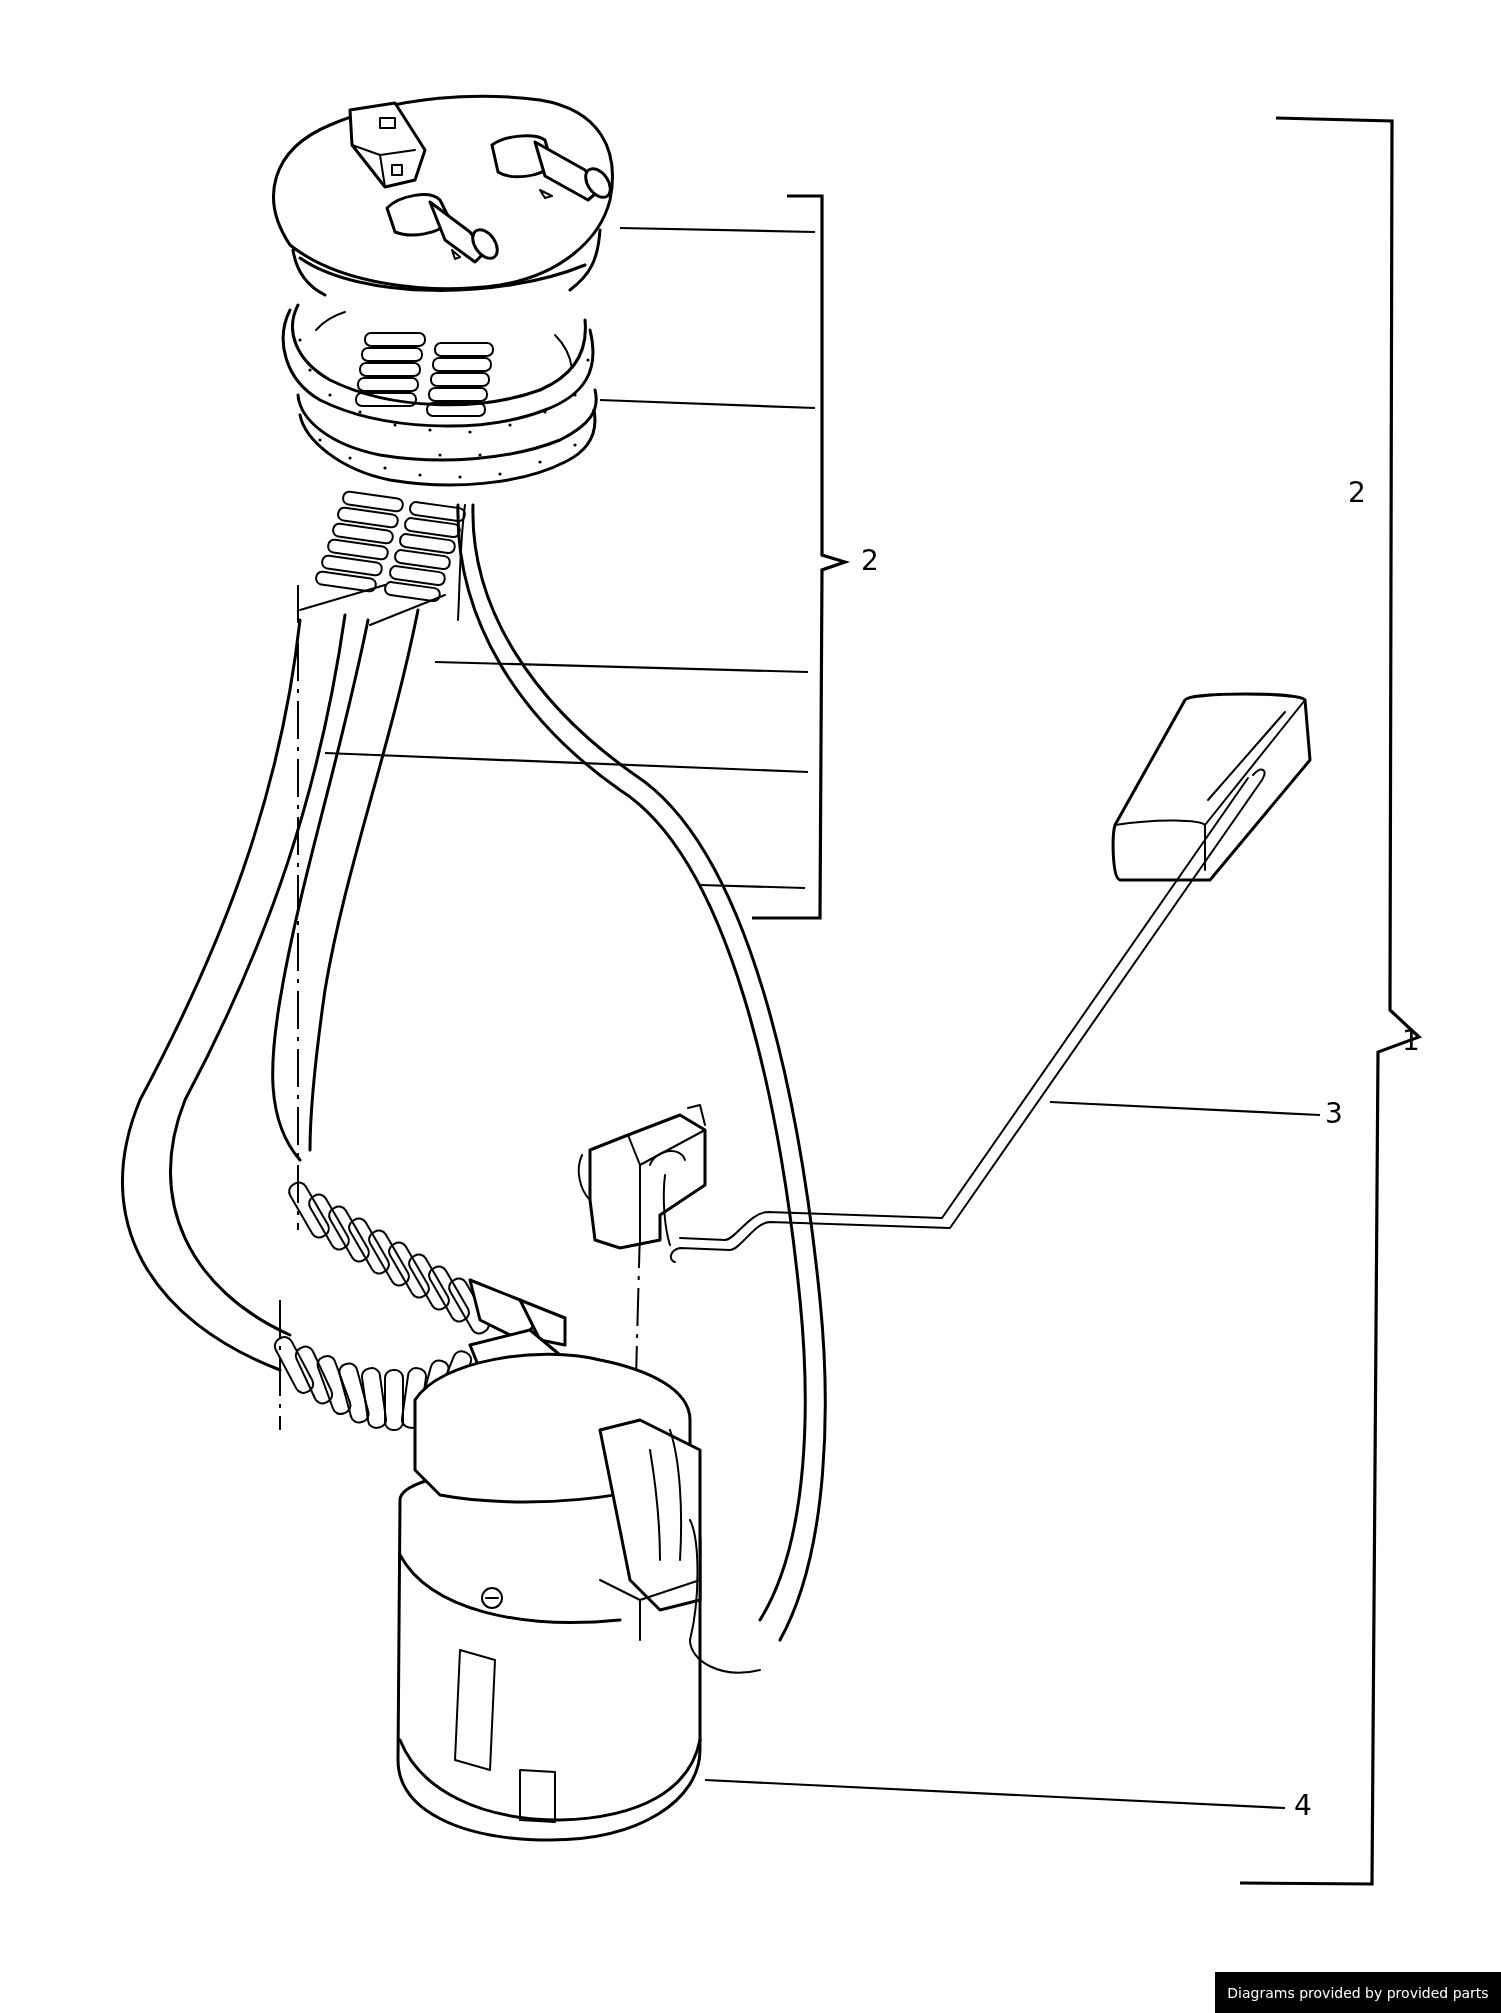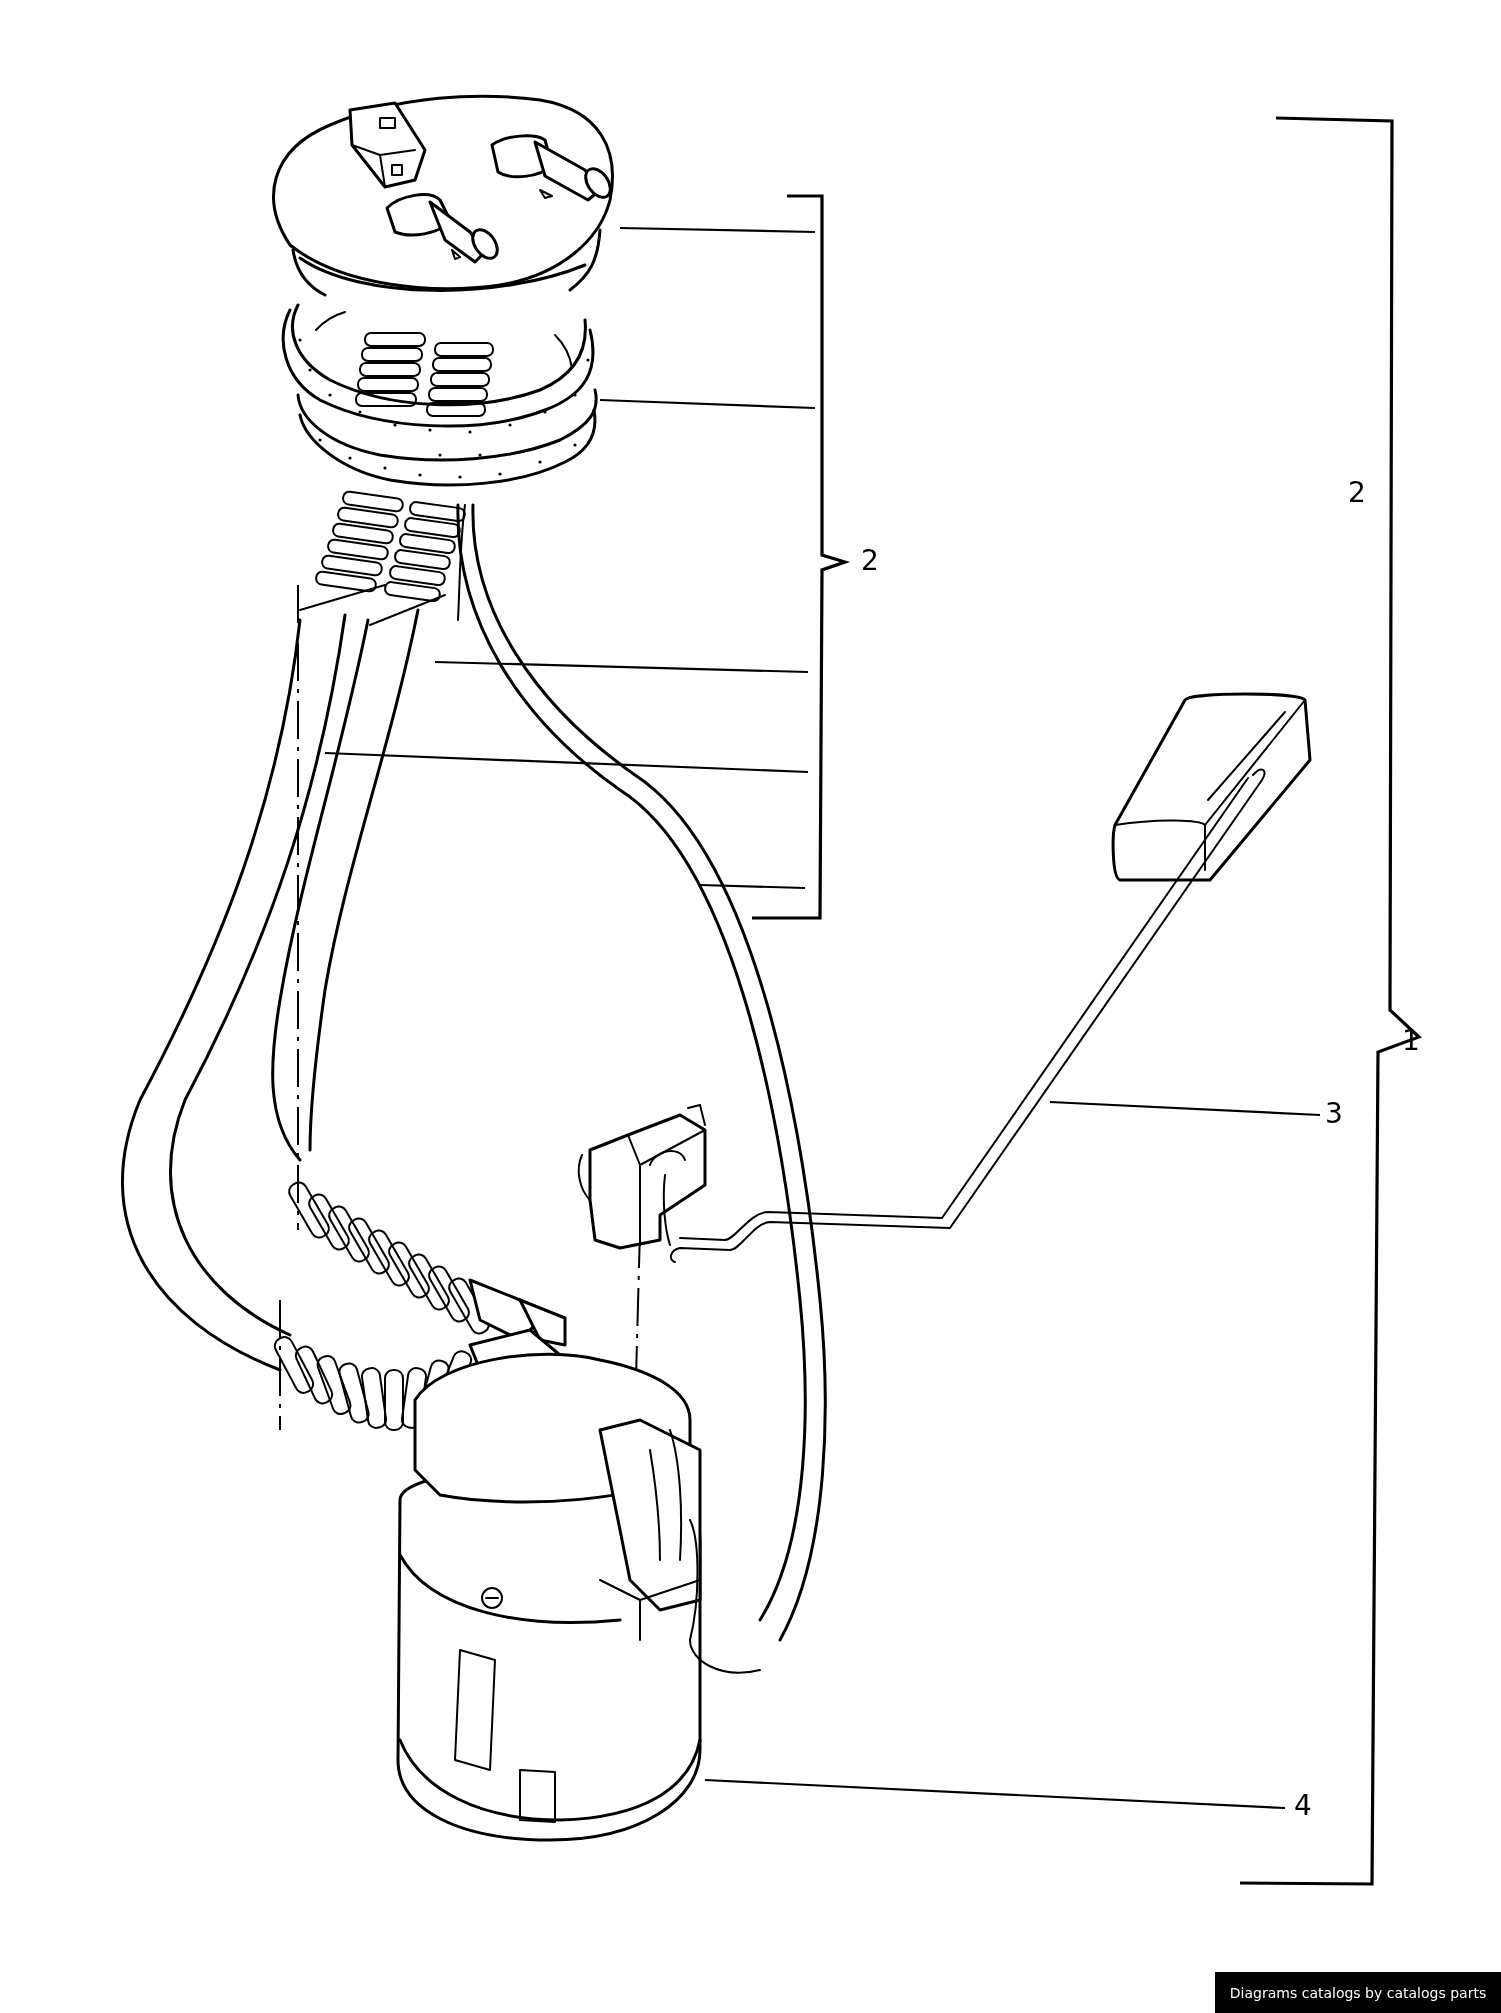--- a/index.html
+++ b/index.html
@@ -217,13 +217,13 @@
     <path class="brk" d="M1276,118 L1392,121 L1390,1010 L1419,1037 L1378,1052 L1372,1884 L1240,1883"></path>
   </g>
 </svg>
 
 <div class="label" style="left:861px; top:547px;">2</div>
 <div class="label" style="left:1348px; top:479px;">2</div>
 <div class="label" style="left:1402px; top:1027px;">1</div>
 <div class="label" style="left:1325px; top:1100px;">3</div>
 <div class="label" style="left:1294px; top:1792px;">4</div>
 
-<div class="credit">Diagrams catalogs by catalogs parts</div>
+<div class="credit">Diagrams provided by provided parts</div>
 
 </body></html>

